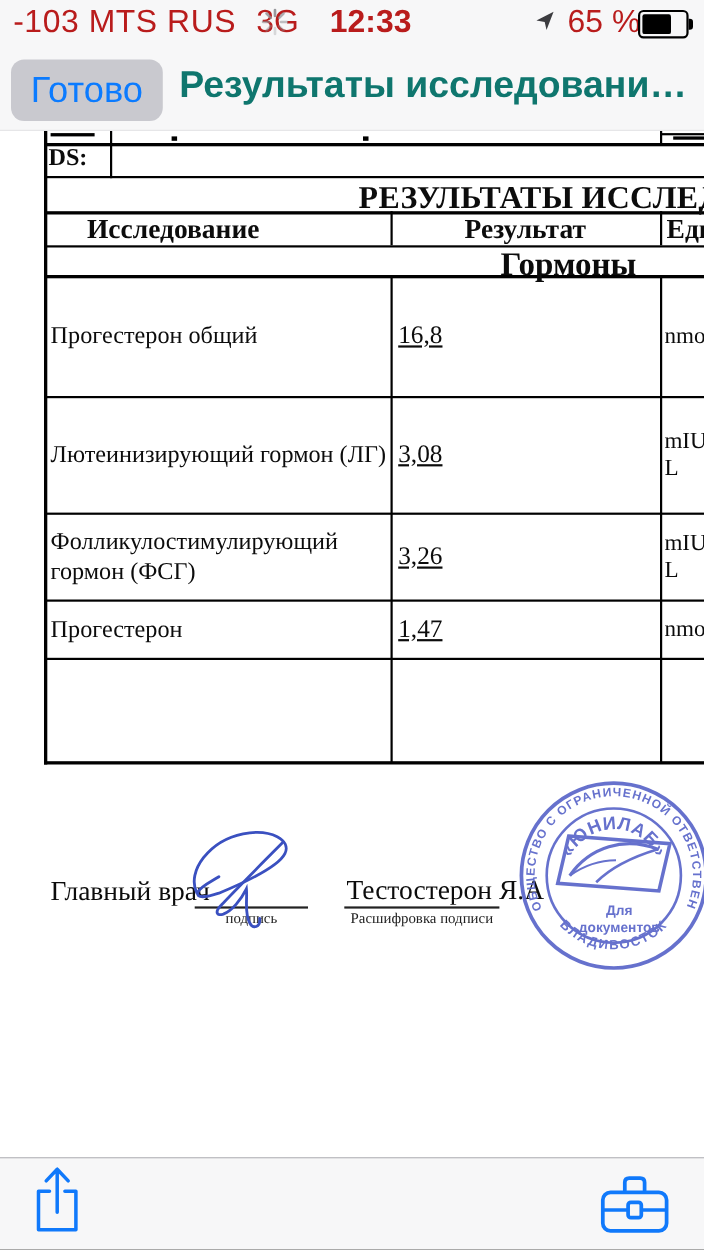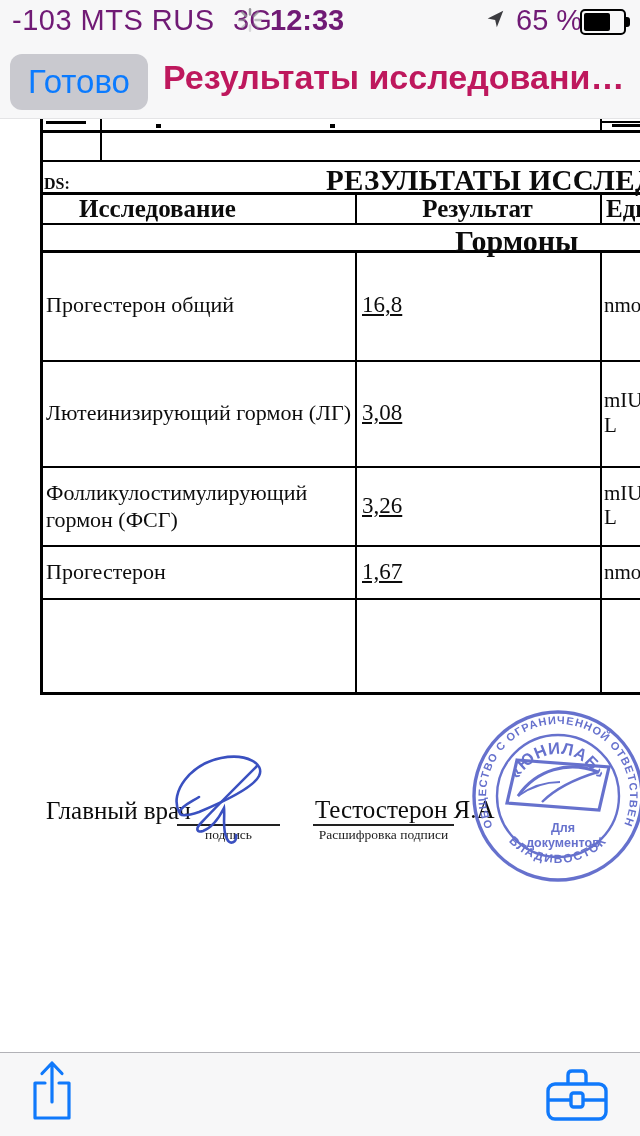--- a/index.html
+++ b/index.html
@@ -1,41 +1,41 @@
 <!DOCTYPE html>
 <html><head>
 <meta charset="utf-8">
 <style>
   html,body{margin:0;padding:0;background:#444;}
   .screen{position:relative;width:640px;height:1136px;background:#fff;overflow:hidden;
     font-family:"Liberation Sans",sans-serif;-webkit-font-smoothing:antialiased;}
   
   .topchrome{position:absolute;left:0;top:0;width:640px;height:118px;background:#f7f7f8;
     border-bottom:1px solid #e4e4e6;z-index:30;}
-  .sb{position:absolute;top:0;left:0;width:640px;height:40px;color:#701a75;font-size:29px;}
+  .sb{position:absolute;top:0;left:0;width:640px;height:40px;color:#b91c1c;font-size:29px;}
   .sb-carrier{position:absolute;left:12px;top:4px;letter-spacing:.5px;}
   .sb-net{position:absolute;left:197px;top:4px;margin-left:36px;}
   .sb-spinner{position:absolute;left:237px;top:7px;width:26px;height:26px;}
-  .sb-time{position:absolute;left:270px;top:4px;width:104px;text-align:left;font-weight:700;}
+  .sb-time{position:absolute;left:270px;top:4px;width:104px;text-align:right;font-weight:700;}
   .sb-loc{position:absolute;left:484px;top:8px;width:22px;height:22px;}
   .sb-batt-txt{position:absolute;left:516px;top:4px;}
   .battery{position:absolute;left:580px;top:9px;width:42px;height:22px;border:2px solid #000;border-radius:5px;}
   .battery .fill{position:absolute;left:2px;top:2px;bottom:2px;width:62%;background:#000;border-radius:2px;}
   .battery .nub{position:absolute;right:-6px;top:6px;width:4px;height:10px;background:#000;border-radius:0 3px 3px 0;}
   .navbar{position:absolute;left:0;top:40px;width:640px;height:78px;}
   .done-btn{position:absolute;left:10px;top:14px;width:138px;height:56px;background:#c9c9cf;border-radius:12px;
     color:#0b7bff;font-size:33px;display:flex;align-items:center;justify-content:center;cursor:pointer;}
-  .nav-title{position:absolute;left:163px;top:18px;width:470px;font-size:34px;font-weight:700;color:#be185d;
+  .nav-title{position:absolute;left:163px;top:18px;width:470px;font-size:34px;font-weight:700;color:#0f766e;
     white-space:nowrap;overflow:hidden;}
   
   .doc{position:absolute;left:0;top:119px;width:640px;height:933px;background:#fff;
     font-family:"Liberation Serif",serif;color:#0c0c0c;}
   .hline,.vline,.frag{position:absolute;background:#000;}
   .cell{position:absolute;white-space:nowrap;}
-  .ds{left:44px;top:11px;font-weight:700;font-size:16px;margin-top:45px;}
+  .ds{left:44px;top:11px;font-weight:700;font-size:22px;}
   .results-title{left:326px;top:45px;font-weight:700;font-size:29px;letter-spacing:.3px;}
   .colhead{font-weight:700;font-size:25px;top:76px;}
   .ch-research{left:0px;width:315px;text-align:center;}
   .ch-result{left:355px;width:245px;text-align:center;}
   .ch-units{left:606px;width:120px;text-align:left;overflow:hidden;}
   .group{left:455px;top:105px;width:150px;text-align:left;font-weight:700;font-size:30px;}
   .trow{position:absolute;left:40px;width:600px;}
   .tname{position:absolute;left:6px;top:50%;transform:translateY(-50%);width:308px;
     font-size:22px;line-height:1.25;white-space:normal;}
   .tval{position:absolute;left:322px;top:50%;transform:translateY(-50%);font-size:23px;text-decoration:underline;}
@@ -139,21 +139,21 @@
       <div class="tval">3,08</div>
       <div class="tunit">mIU L</div>
     </div>
     <div class="trow" style="top:347px;height:79px">
       <div class="tname">Фолликулостимулирующий гормон (ФСГ)</div>
       <div class="tval">3,26</div>
       <div class="tunit">mIU L</div>
     </div>
     <div class="trow" style="top:426px;height:53px">
       <div class="tname">Прогестерон</div>
-      <div class="tval">1,67</div>
+      <div class="tval">1,47</div>
       <div class="tunit">nmo</div>
     </div>
 
     <span class="sig-role">Главный врач</span>
     <div class="sig-line sig-line1"></div>
     <div class="sig-cap sig-cap1">подпись</div>
     <span class="sig-name">Тестостерон Я.А</span>
     <div class="sig-line sig-line2"></div>
     <div class="sig-cap sig-cap2">Расшифровка подписи</div>
 

